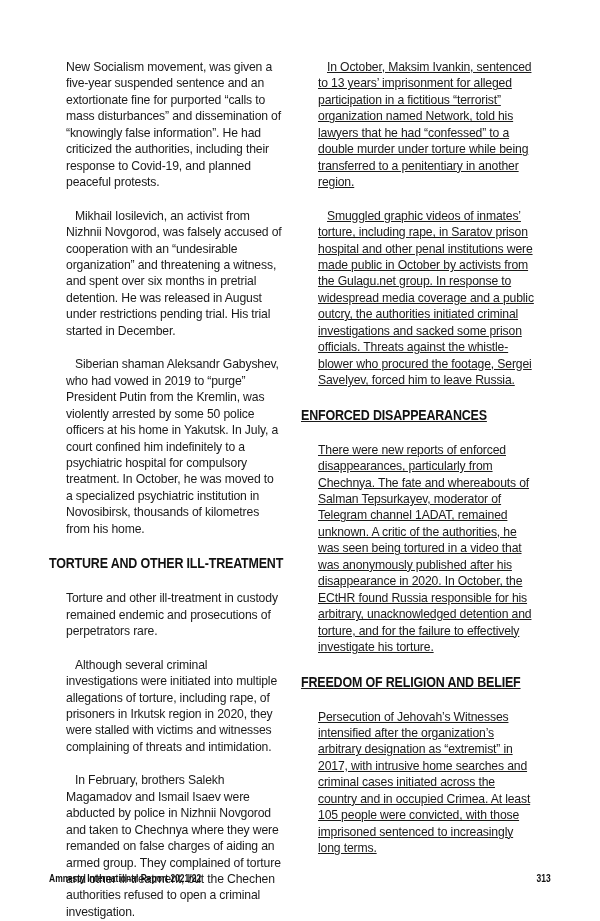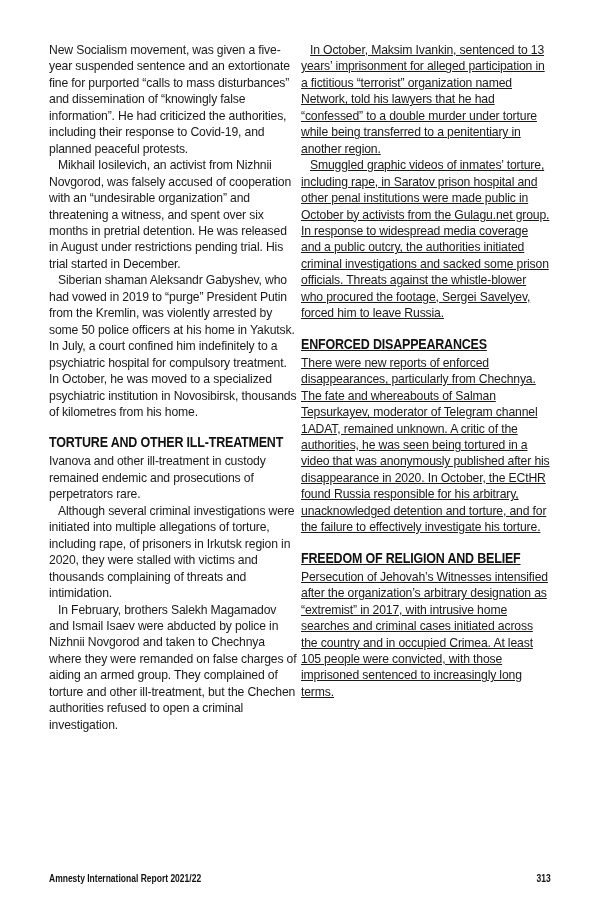--- a/index.html
+++ b/index.html
@@ -1,39 +1,39 @@
 <!DOCTYPE html>
 <html><head>
 <meta charset="utf-8">
 <style>
   html, body { margin: 0; padding: 0; background: #ffffff; }
   body { width: 600px; height: 921px; position: relative; overflow: hidden;
          font-family: "Liberation Sans", sans-serif; color: #1a1a1a; }
   .col { position: absolute; top: 42px; width: 250px; font-size: 12.2px; line-height: 16.45px; letter-spacing: -0.15px; }
   .col-left { left: 49px; }
   .col-right { left: 301px; text-decoration: underline; }
-  .col p { margin: 0; }
+  .col p { margin: 17px; }
   .col p.indent { text-indent: 9px; }
   .col h2 { margin: 13px 0 1px 0; font-family: "Liberation Sans", sans-serif; font-weight: bold;
             font-size: 14.5px; line-height: 19px; letter-spacing: -0.2px; transform: scaleX(0.86); transform-origin: left; white-space: nowrap; color: #111; }
   .footer { position: absolute; top: 873px; left: 49px; right: 49px; font-size: 10px; font-weight: bold; color: #111;
             display: flex; justify-content: space-between; }
   .footer span { transform: scaleX(0.85); transform-origin: left; display: inline-block; white-space: nowrap; }
   .footer .pg { transform-origin: right; }
 </style>
 </head>
 <body>
 
 <div class="col col-left">
   <p>New Socialism movement, was given a five-year suspended sentence and an extortionate fine for purported “calls to mass disturbances” and dissemination of “knowingly false information”. He had criticized the authorities, including their response to Covid-19, and planned peaceful protests.</p>
   <p class="indent">Mikhail Iosilevich, an activist from Nizhnii Novgorod, was falsely accused of cooperation with an “undesirable organization” and threatening a witness, and spent over six months in pretrial detention. He was released in August under restrictions pending trial. His trial started in December.</p>
   <p class="indent">Siberian shaman Aleksandr Gabyshev, who had vowed in 2019 to “purge” President Putin from the Kremlin, was violently arrested by some 50 police officers at his home in Yakutsk. In July, a court confined him indefinitely to a psychiatric hospital for compulsory treatment. In October, he was moved to a specialized psychiatric institution in Novosibirsk, thousands of kilometres from his home.</p>
   <h2>TORTURE AND OTHER ILL-TREATMENT</h2>
-  <p>Ivanova and other ill-treatment in custody remained endemic and prosecutions of perpetrators rare.</p>
-  <p class="indent">Although several criminal investigations were initiated into multiple allegations of torture, including rape, of prisoners in Irkutsk region in 2020, they were stalled with victims and thousands complaining of threats and intimidation.</p>
+  <p>Torture and other ill-treatment in custody remained endemic and prosecutions of perpetrators rare.</p>
+  <p class="indent">Although several criminal investigations were initiated into multiple allegations of torture, including rape, of prisoners in Irkutsk region in 2020, they were stalled with victims and witnesses complaining of threats and intimidation.</p>
   <p class="indent">In February, brothers Salekh Magamadov and Ismail Isaev were abducted by police in Nizhnii Novgorod and taken to Chechnya where they were remanded on false charges of aiding an armed group. They complained of torture and other ill-treatment, but the Chechen authorities refused to open a criminal investigation.</p>
 </div>
 
 <div class="col col-right">
   <p class="indent">In October, Maksim Ivankin, sentenced to 13 years’ imprisonment for alleged participation in a fictitious “terrorist” organization named Network, told his lawyers that he had “confessed” to a double murder under torture while being transferred to a penitentiary in another region.</p>
   <p class="indent">Smuggled graphic videos of inmates’ torture, including rape, in Saratov prison hospital and other penal institutions were made public in October by activists from the Gulagu.net group. In response to widespread media coverage and a public outcry, the authorities initiated criminal investigations and sacked some prison officials. Threats against the whistle-blower who procured the footage, Sergei Savelyev, forced him to leave Russia.</p>
   <h2>ENFORCED DISAPPEARANCES</h2>
   <p>There were new reports of enforced disappearances, particularly from Chechnya. The fate and whereabouts of Salman Tepsurkayev, moderator of Telegram channel 1ADAT, remained unknown. A critic of the authorities, he was seen being tortured in a video that was anonymously published after his disappearance in 2020. In October, the ECtHR found Russia responsible for his arbitrary, unacknowledged detention and torture, and for the failure to effectively investigate his torture.</p>
   <h2>FREEDOM OF RELIGION AND BELIEF</h2>
   <p>Persecution of Jehovah’s Witnesses intensified after the organization’s arbitrary designation as “extremist” in 2017, with intrusive home searches and criminal cases initiated across the country and in occupied Crimea. At least 105 people were convicted, with those imprisoned sentenced to increasingly long terms.</p>

